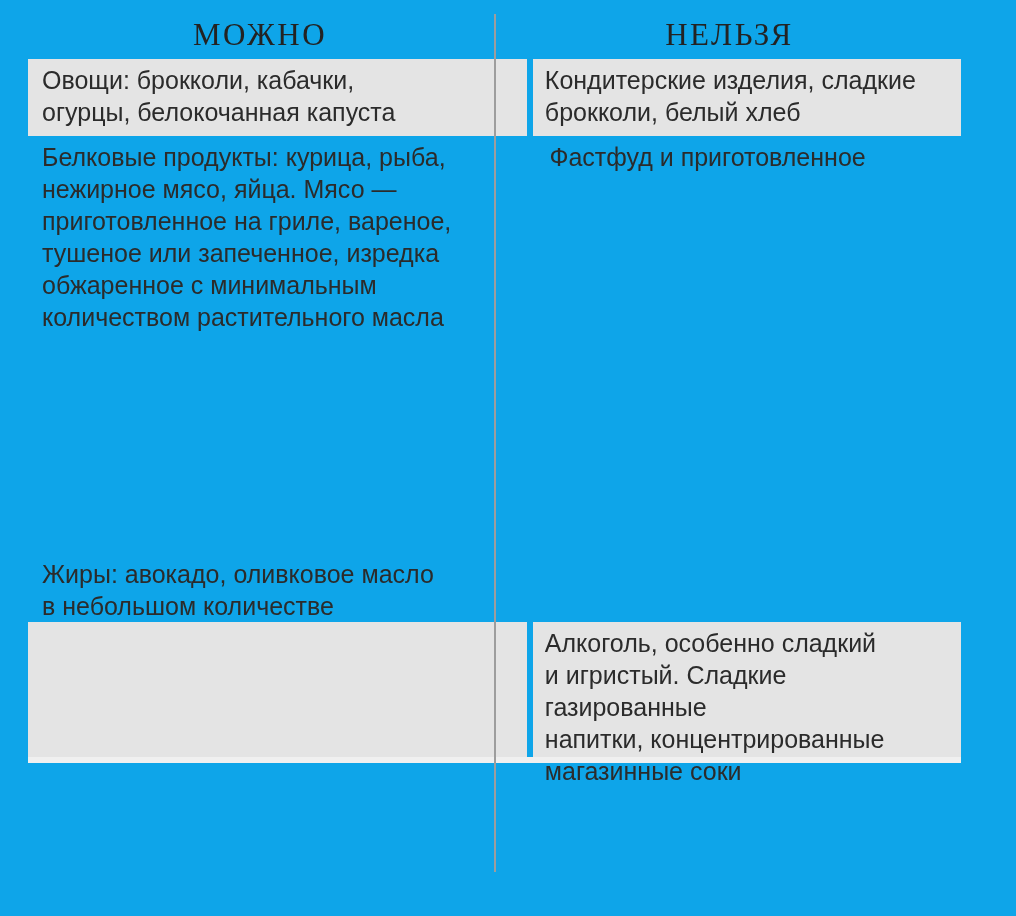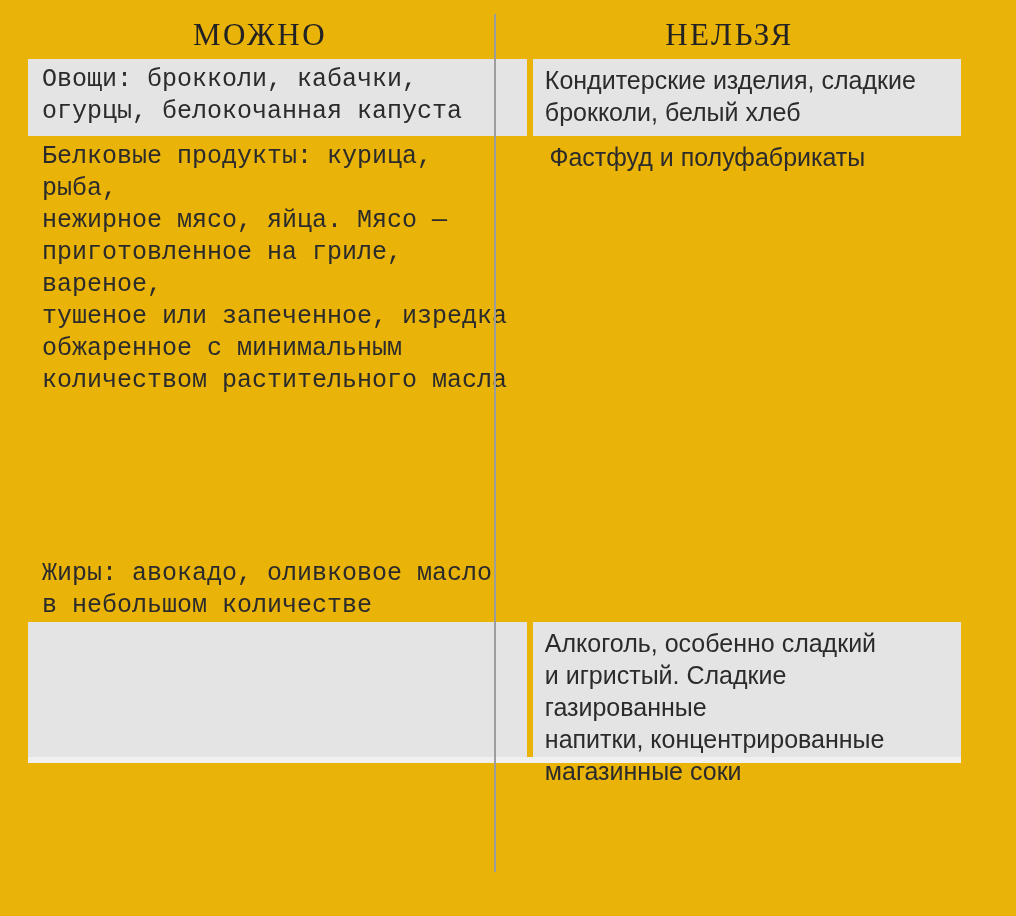--- a/index.html
+++ b/index.html
@@ -1,21 +1,21 @@
 <!DOCTYPE html>
 <html><head>
 <meta charset="utf-8">
 <style>
   * { margin: 0; padding: 0; box-sizing: border-box; }
   html, body { background: #ffffff; }
   .page {
     position: relative;
     width: 1016px;
     height: 916px;
-    background: #eab308;
+    background: #0ea5e9;
     font-family: "Liberation Sans", sans-serif;
     color: #2b2b2b;
     overflow: hidden;
   }
   .tbl {
     position: absolute;
     left: 28px;
     top: 0;
     width: 933px;
   }
@@ -36,21 +36,21 @@
   .hcell.left  { width: 464px; margin-right: 6px; }
   .hcell.right { width: 463px; margin-top: 24px; }
   .trow { display: flex; }
   .cell {
     font-size: 25px;
     line-height: 32px;
     white-space: pre-line;
     padding-top: 5px;
     color: #2b2b2b;
   }
-  .cell.left  { width: 540px; margin-right: 6px; padding-left: 14px; padding-right: 0; font-family: Liberation Mono, monospace; }
+  .cell.left  { width: 540px; margin-right: 6px; padding-left: 14px; padding-right: 0; }
   .cell.right { width: 463px; padding-left: 12px; padding-right: 6px; }
   .cell.shaded { background: #e4e4e4; }
   .r1 { height: 77px; }
   .r2 { height: 198px; gap: 10px; }
   .r3 { height: 109px; }
   .r4 { height: 288px; align-items: flex-end; }
   .r5 { height: 135px; justify-content: center; }
   .footer-strip {
     height: 6px;
     width: 933px;
@@ -83,21 +83,21 @@
 брокколи, белый хлеб</div>
     </div>
 
     <div class="trow r2">
       <div class="cell left">Белковые продукты: курица, рыба,
 нежирное мясо, яйца. Мясо —
 приготовленное на гриле, вареное,
 тушеное или запеченное, изредка
 обжаренное с минимальным
 количеством растительного масла</div>
-      <div class="cell right">Фастфуд и полуфабрикаты</div>
+      <div class="cell right">Фастфуд и приготовленное</div>
     </div>
 
 
     <div class="trow r4">
       <div class="cell left">Жиры: авокадо, оливковое масло
 в небольшом количестве</div>
     </div>
 
     <div class="trow r5">
       <div class="cell left shaded"></div>

